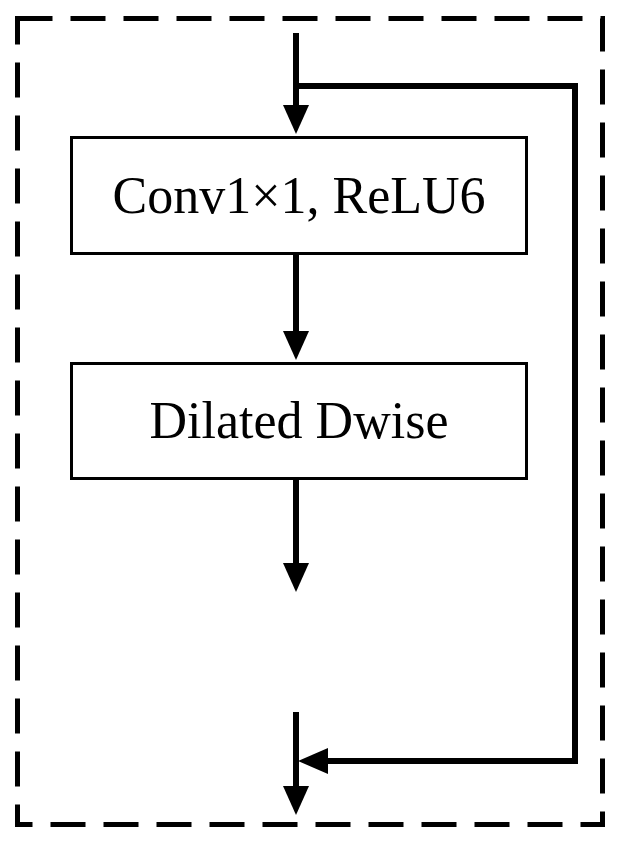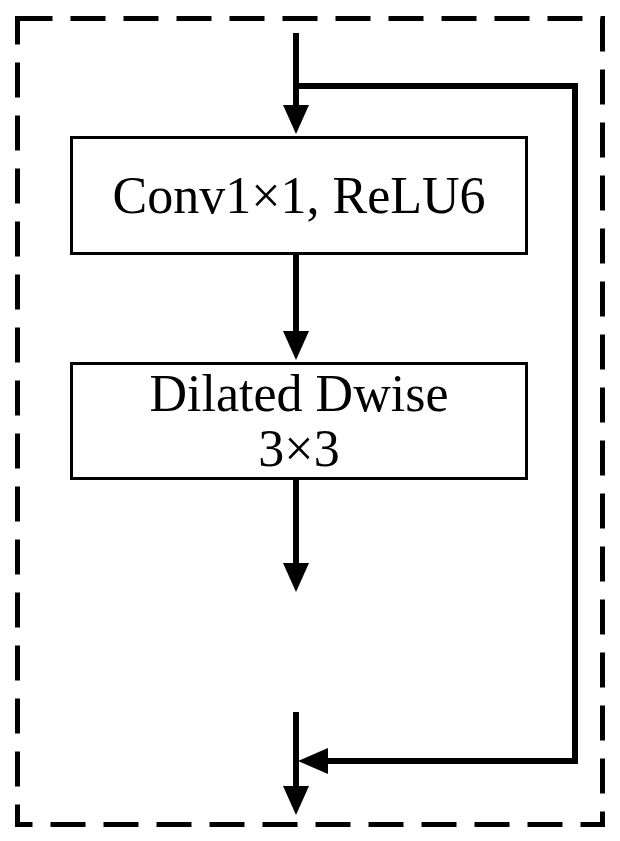--- a/index.html
+++ b/index.html
@@ -70,17 +70,16 @@
     <line x1="296" y1="712" x2="296" y2="790" stroke="currentColor" stroke-width="6"></line>
     <polygon points="296,815 283,786 309,786" fill="currentColor"></polygon>
   </svg>
 
   <div class="node node-1">
     <span>Conv1×1, ReLU6</span>
   </div>
 
   <div class="node node-2">
     <span>Dilated Dwise</span>
-    <span>3×3</span>
   </div>
 
 
 </div>
 
 </body></html>

